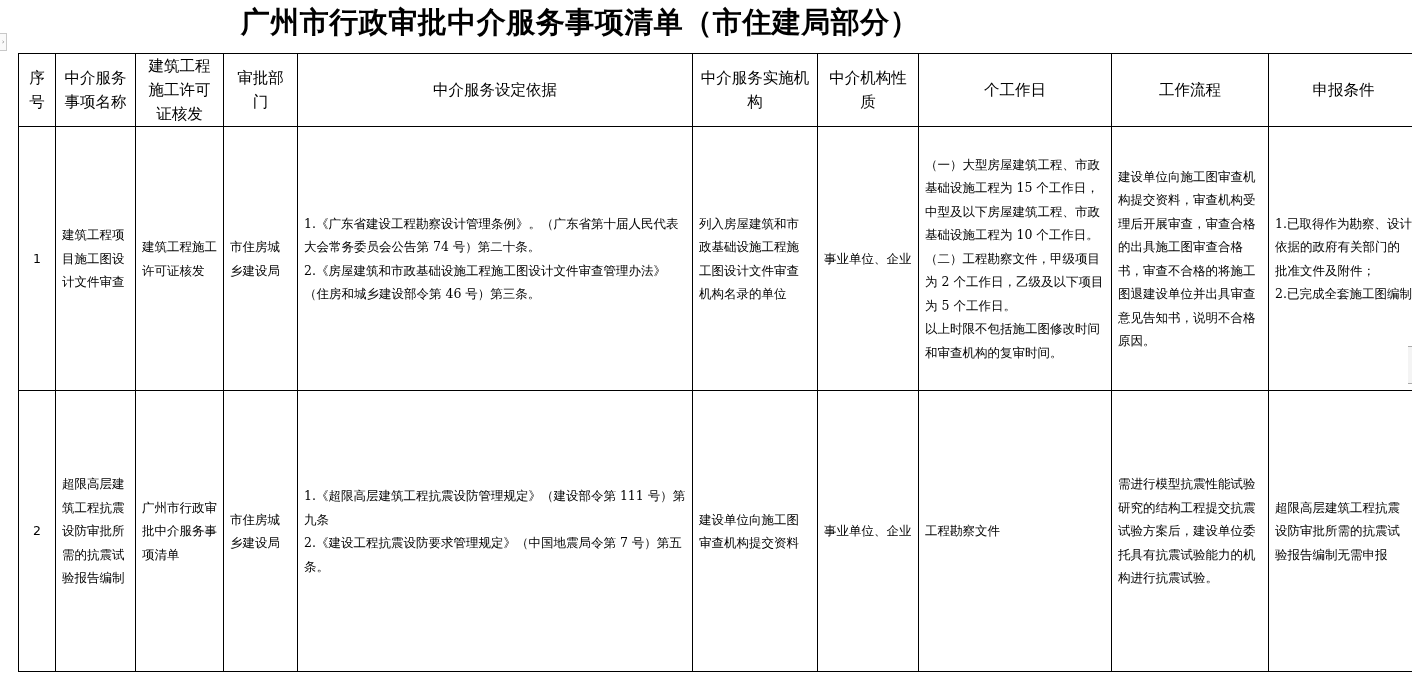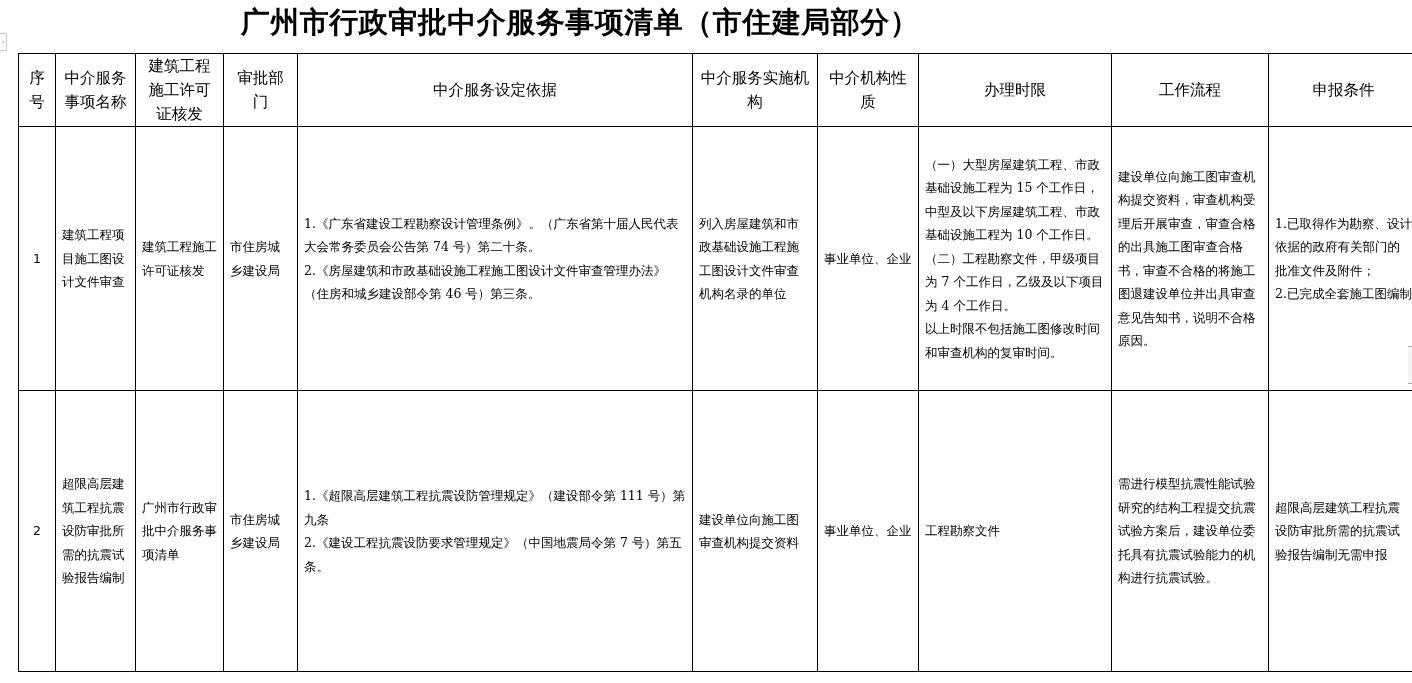--- a/index.html
+++ b/index.html
@@ -45,40 +45,40 @@
   </colgroup>
   <thead>
     <tr>
       <th>序号</th>
       <th>中介服务事项名称</th>
       <th>建筑工程施工许可证核发</th>
       <th>审批部门</th>
       <th>中介服务设定依据</th>
       <th>中介服务实施机构</th>
       <th>中介机构性质</th>
-      <th>办理时限</th>
+      <th>个工作日</th>
       <th>工作流程</th>
       <th>申报条件</th>
     </tr>
   </thead>
   <tbody>
     <tr class="r1">
       <td class="center">1</td>
       <td>建筑工程项目施工图设计文件审查</td>
       <td>建筑工程施工许可证核发</td>
       <td>市住房城乡建设局</td>
       <td>
         <span class="para">1.《广东省建设工程勘察设计管理条例》。（广东省第十届人民代表大会常务委员会公告第 74 号）第二十条。</span>
         <span class="para">2.《房屋建筑和市政基础设施工程施工图设计文件审查管理办法》（住房和城乡建设部令第 46 号）第三条。</span>
       </td>
       <td>列入房屋建筑和市政基础设施工程施工图设计文件审查机构名录的单位</td>
       <td>事业单位、企业</td>
       <td>
         <span class="para">（一）大型房屋建筑工程、市政基础设施工程为 15 个工作日，中型及以下房屋建筑工程、市政基础设施工程为 10 个工作日。</span>
-        <span class="para">（二）工程勘察文件，甲级项目为 7 个工作日，乙级及以下项目为 4 个工作日。</span>
+        <span class="para">（二）工程勘察文件，甲级项目为 2 个工作日，乙级及以下项目为 5 个工作日。</span>
         <span class="para">以上时限不包括施工图修改时间和审查机构的复审时间。</span>
       </td>
       <td>建设单位向施工图审查机构提交资料，审查机构受理后开展审查，审查合格的出具施工图审查合格书，审查不合格的将施工图退建设单位并出具审查意见告知书，说明不合格原因。</td>
       <td>
         <span class="para">1.已取得作为勘察、设计依据的政府有关部门的批准文件及附件；</span>
         <span class="para">2.已完成全套施工图编制</span>
       </td>
     </tr>
     <tr class="r2">
       <td class="center">2</td>

